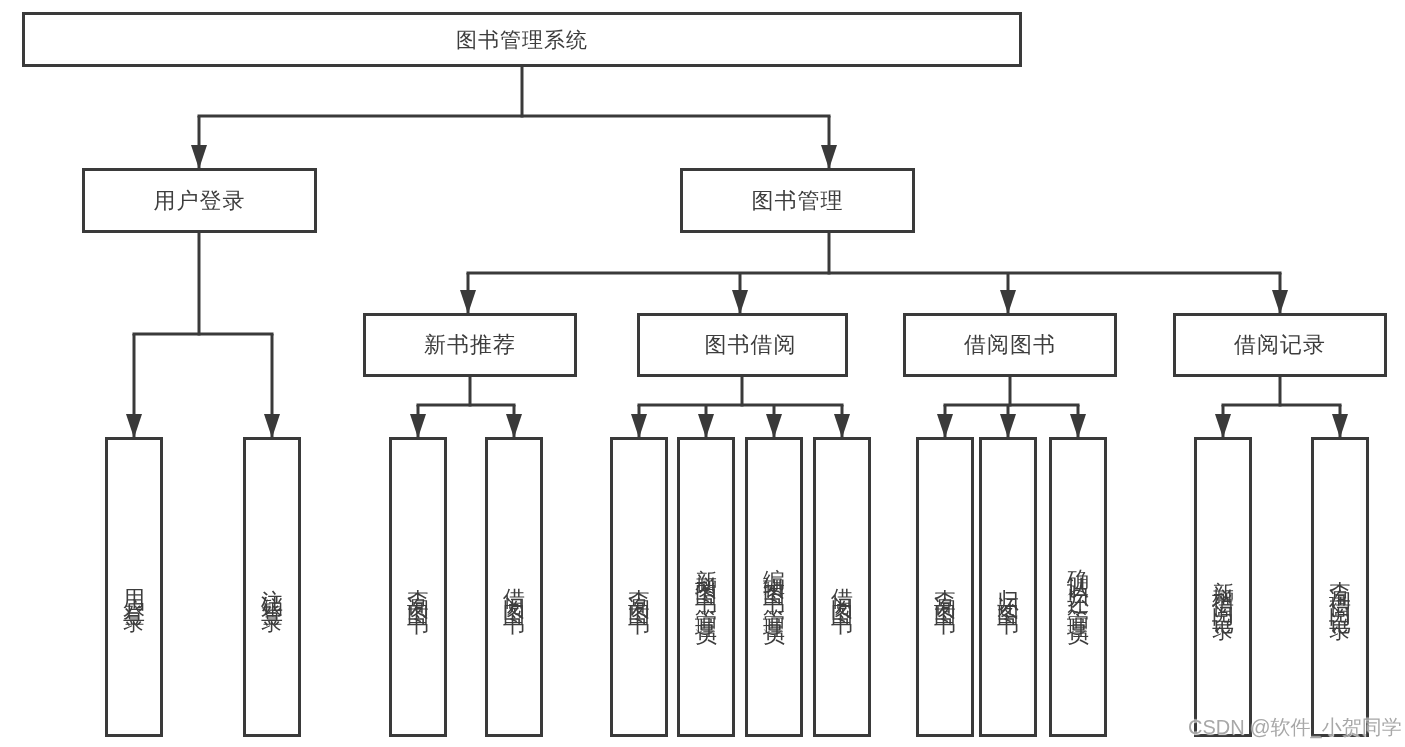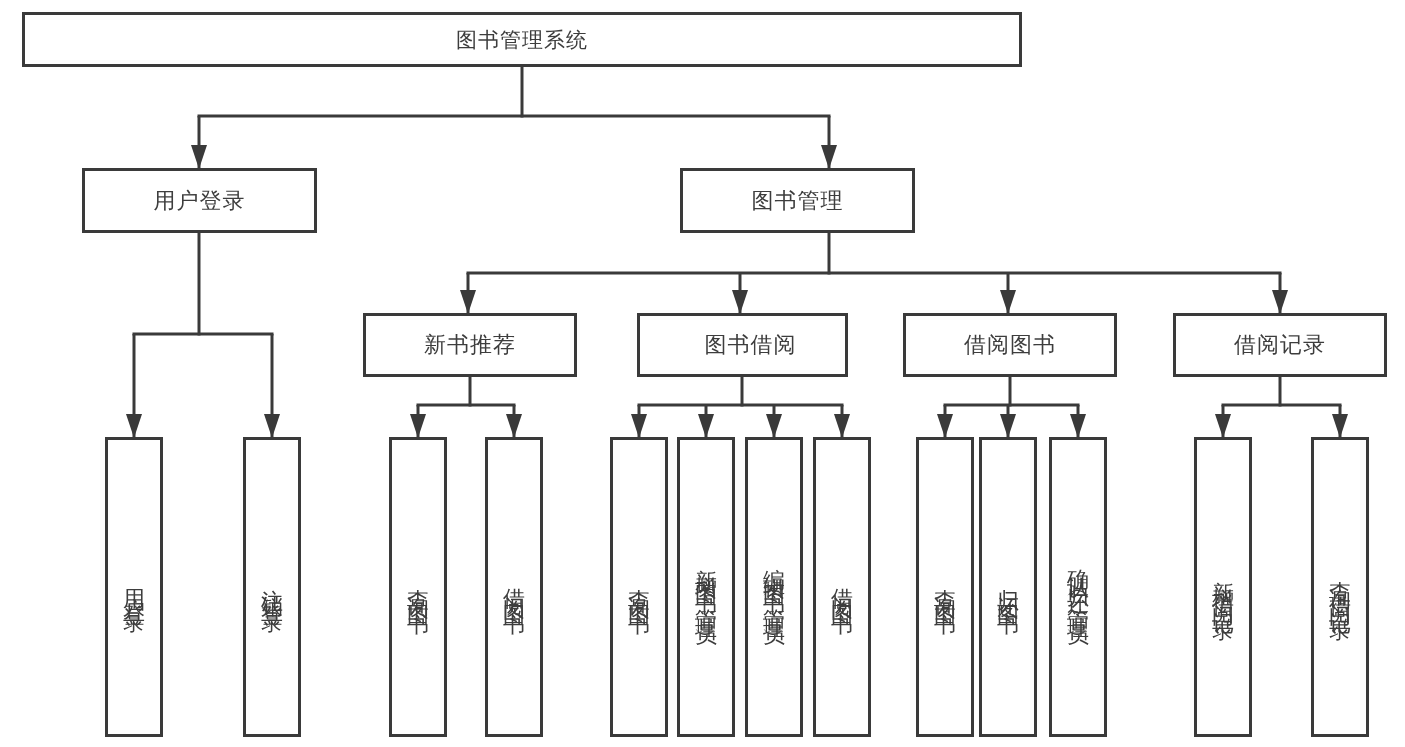--- a/index.html
+++ b/index.html
@@ -172,14 +172,15 @@
     <span class="vlabel">确认归还（管理员）</span>
   </div>
 
   <div class="node vnode" style="left:1194px;top:437px;width:58px;height:300px;">
     <span class="vlabel">新增借阅记录</span>
   </div>
   <div class="node vnode" style="left:1311px;top:437px;width:58px;height:300px;">
     <span class="vlabel">查询借阅记录</span>
   </div>
 
+  <div class="watermark">CSDN @软件_小贺同学</div>
 
 </div>
 
 </body></html>

